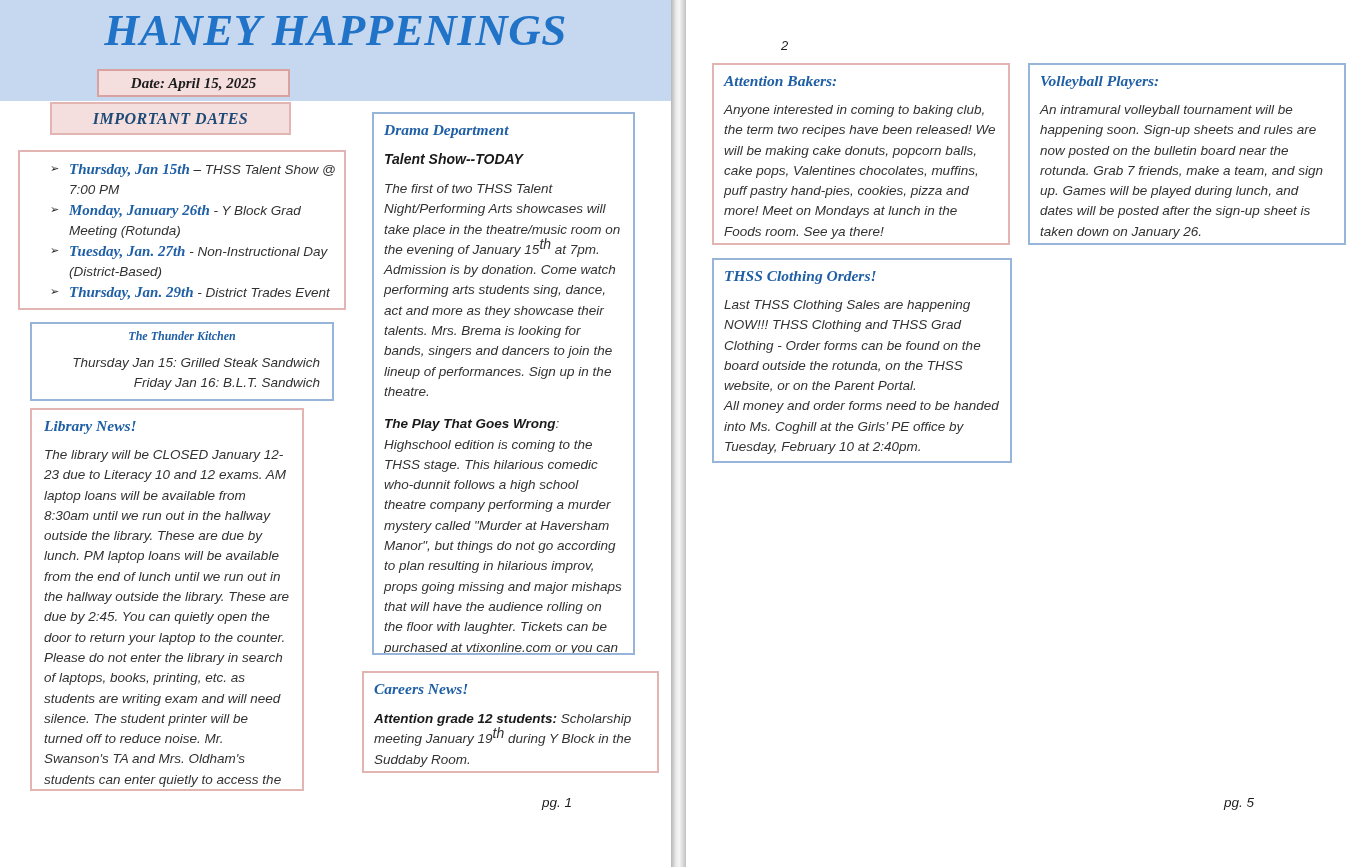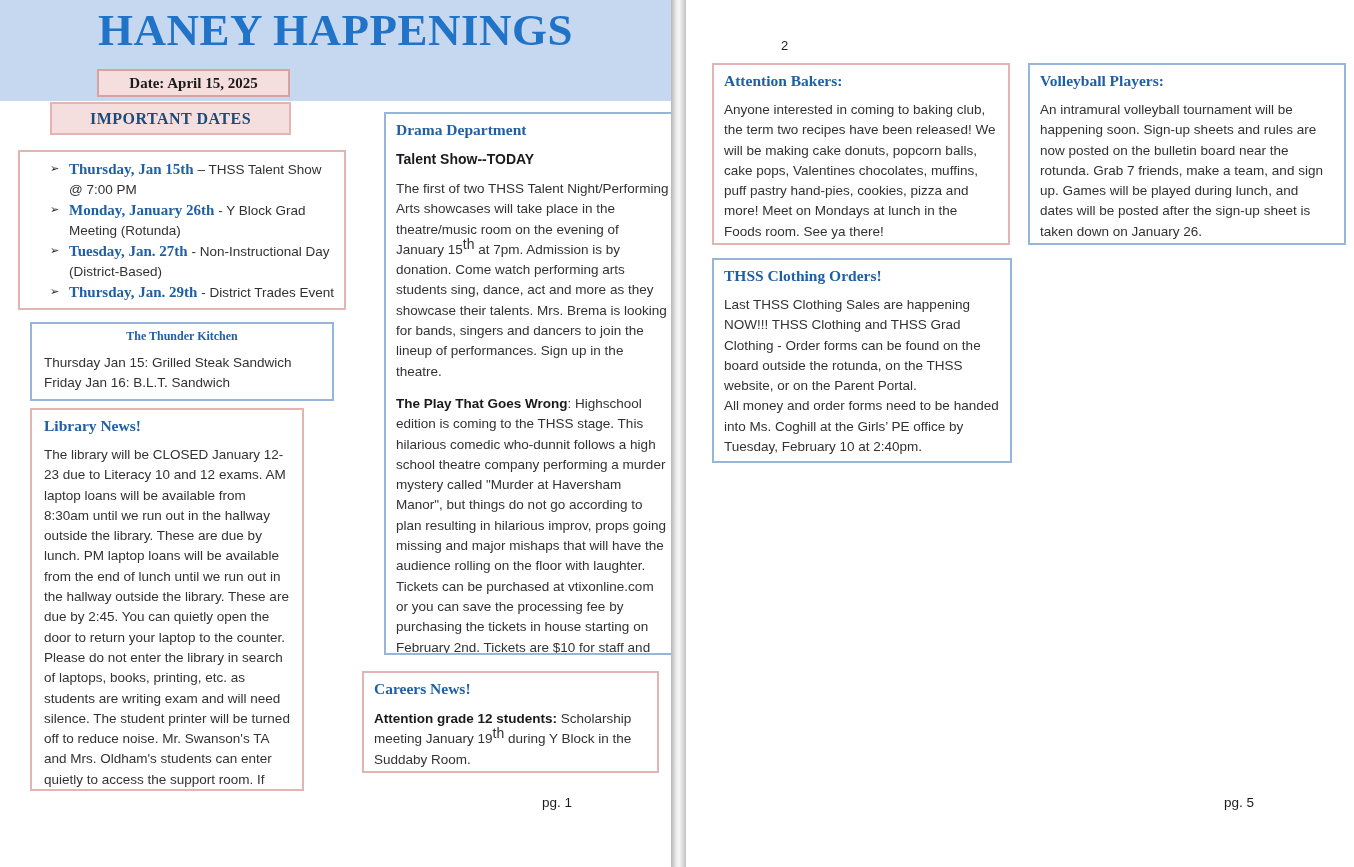--- a/index.html
+++ b/index.html
@@ -1,18 +1,18 @@
 <!DOCTYPE html>
 <html style="--banner-blue: #c6d8f0; --title-blue: #2173c8; --heading-blue: #1f5fa6; --dates-navy: #1d4a77; --body-text: #323232; --pink-fill: #f5dfde; --pink-border: #e2b5b3; --date-border: #d9a19f; --blue-border: #97b5d9;"><head>
 <meta charset="utf-8">
 <style>
   html,body { margin:0; padding:0; background:#ffffff; }
   .canvas {
     position:relative; width:1354px; height:867px; overflow:hidden;
-    background:#fde047; font-family:"Liberation Sans", sans-serif;
+    background:#fde047; font-family:"Liberation Sans", sans-serif;font-style:italic;
   }
   
   .page1 { position:absolute; left:0; top:0; width:671px; height:867px; background:#ffffff; }
   .banner { position:absolute; left:0; top:0; width:671px; height:101px; background:var(--banner-blue,#c6d8f0); }
   .main-title {
     position:absolute; left:0; top:4px; width:100%; margin:0; text-align:center;
     font-family:"Liberation Serif", serif; font-weight:bold; font-size:45px;
     color:var(--title-blue,#2173c8); letter-spacing:0.5px;
   }
   .date-box {
@@ -46,26 +46,26 @@
     color:var(--heading-blue,#1f5fa6);
   }
   .center { text-align:center; font-size:12px; }
   .body-copy { font-size:13.5px; line-height:20.3px; color:var(--body-text,#323232); }
   .pre-line { white-space:pre-line; }
   .bold-lead { font-weight:bold; color:#1a1a1a; }
   sup { font-size:14px; line-height:0; }
 
   .kitchen-box { left:30px; top:322px; width:304px; height:79px; padding:5px 12px; }
   .kitchen-line { font-size:13.5px; line-height:20px; color:var(--body-text,#323232); }
-  .kitchen-lines { margin-top:9px; }
+  .kitchen-lines { margin-top:9px;text-align:right; }
 
   .library-box { left:30px; top:408px; width:274px; height:383px; padding:7px 12px; }
   .library-box .body-copy { margin-top:10px; }
 
-  .drama-box { left:384px; top:112px; width:297px; height:543px; padding:7px 10px; }
+  .drama-box { left:372px; top:112px; width:263px; height:543px; padding:7px 10px; }
   .drama-sub { margin-top:12px; font-size:14px; font-weight:bold; color:#1a1a1a; }
   .drama-box p { margin:12px 0 0 0; }
 
   .careers-box { left:362px; top:671px; width:297px; height:102px; padding:7px 10px; }
   .careers-box .body-copy { margin-top:11px; }
 
   .page-num { position:absolute; font-size:13.5px; color:#1c1c1c; }
   .pg1 { left:542px; top:795px; }
 
   

